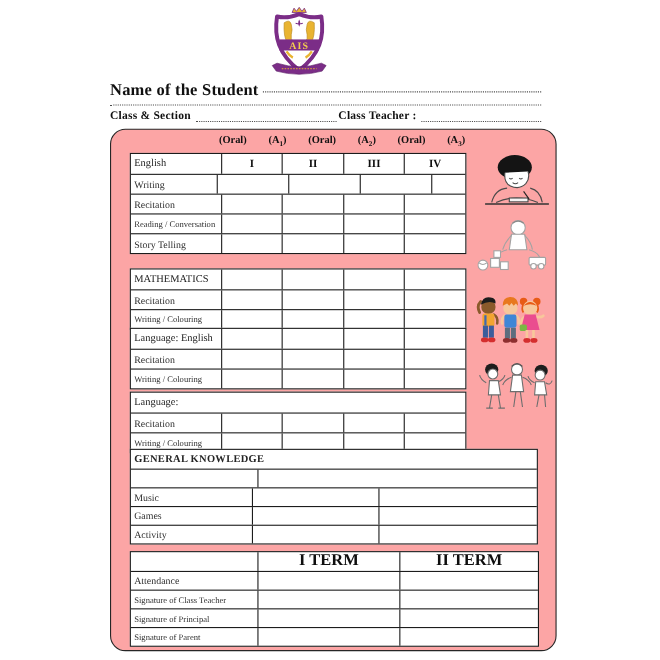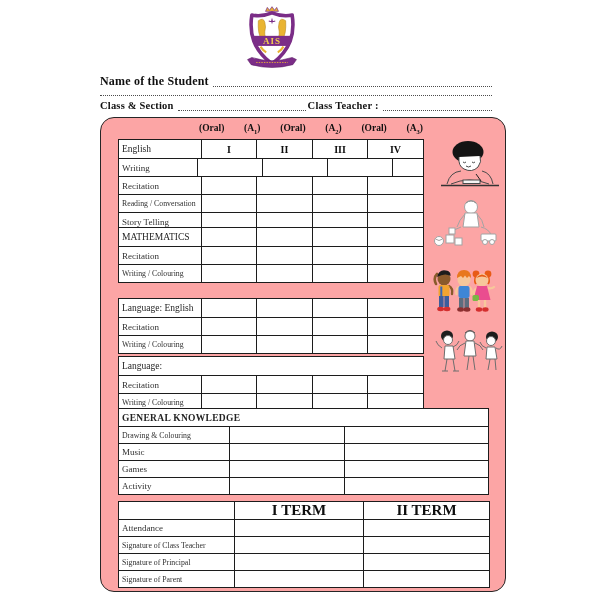--- a/index.html
+++ b/index.html
@@ -1,22 +1,22 @@
 <!DOCTYPE html>
 <html><head>
 <meta charset="utf-8">
 <style>
   html,body{margin:0;padding:0;background:#fff;}
   #page{position:relative;width:600px;height:600px;background:#ffffff;overflow:hidden;
         font-family:"Liberation Serif",serif;color:#1c1c1c;}
 
   .logo{position:absolute;left:236px;top:4px;width:72px;height:68px;}
 
-  .name-row{position:absolute;left:100px;top:74px;width:392px;display:flex;align-items:center;
-            font-weight:bold;font-size:12px;color:#101010;letter-spacing:.2px;}
+  .name-row{position:absolute;left:100px;top:74px;width:392px;display:flex;align-items:flex-start;
+            font-weight:bold;font-size:15px;color:#101010;letter-spacing:.2px;}
   .dots{border-bottom:1.4px dotted #4c4c4c;height:9px;}
   .name-row .dots{flex:1;margin-left:4px;}
   .line2{position:absolute;left:100px;top:86px;width:392px;height:9px;border-bottom:1.4px dotted #4c4c4c;}
   .class-row{position:absolute;left:100px;top:100px;width:392px;display:flex;align-items:flex-end;
              font-weight:bold;font-size:10.5px;color:#101010;letter-spacing:.2px;}
   .class-row .dots1{width:128px;margin-left:4px;}
   .class-row .lbl2{margin-left:2px;}
   .class-row .dots2{flex:1;margin-left:4px;}
 
   .board{position:absolute;left:100px;top:117px;width:404px;height:473px;background:#fca5a5;
@@ -29,21 +29,21 @@
   .ftable{position:absolute;border:1.2px solid #1c1c1c;background:#fff;}
   .frow{display:flex;border-top:1.1px solid #1c1c1c;box-sizing:border-box;}
   .frow:first-child{border-top:none;}
   .fcell{box-sizing:border-box;border-left:1.1px solid #1c1c1c;display:flex;align-items:center;
          padding:0 3px;font-size:9px;color:#303030;white-space:nowrap;overflow:hidden;}
   .fcell:first-child{border-left:none;}
   .fcell.head{justify-content:center;font-weight:bold;font-size:10px;color:#0e0e0e;}
   .fcell.title{font-size:9.5px;color:#242424;}
   .fcell.tight{font-size:7.8px;}
   #t-english{left:17px;top:21px;}
-  #t-math{left:17px;top:109px;}
+  #t-math{left:17px;top:126px;}
   #t-lang-en{left:17px;top:180px;}
   #t-lang{left:17px;top:238px;}
   #t-gk{left:17px;top:290px;}
   #t-term{left:17px;top:383px;}
   #t-gk .fcell.title{font-weight:bold;letter-spacing:.3px;}
   #t-term .fcell.head{font-size:15px;}
 
   .ill{position:absolute;}
   #ill-1{left:338px;top:22px;width:62px;height:50px;}
   #ill-2{left:333px;top:80px;width:70px;height:50px;}
@@ -193,21 +193,20 @@
           <div class="fcell" style="width: 56px;"></div>
           <div class="fcell" style="width: 55px;"></div>
           <div class="fcell" style="width: 56px;"></div>
         </div>
       </div>
     <div class="ftable" id="t-gk" style="width: 369px;">
         <div class="frow" style="height: 17px;">
           <div class="fcell title" style="width: 369px;">GENERAL KNOWLEDGE</div>
         </div>
         <div class="frow" style="height: 17px;">
-          <div class="fcell tight" style="width: 110px;">Drawing &amp; Colouring</div>
           <div class="fcell" style="width: 115px;"></div>
           <div class="fcell" style="width: 144px;"></div>
         </div>
         <div class="frow" style="height: 17px;">
           <div class="fcell" style="width: 110px;">Music</div>
           <div class="fcell" style="width: 115px;"></div>
           <div class="fcell" style="width: 144px;"></div>
         </div>
         <div class="frow" style="height: 17px; text-align: center;">
           <div class="fcell" style="width: 110px;">Games</div>

